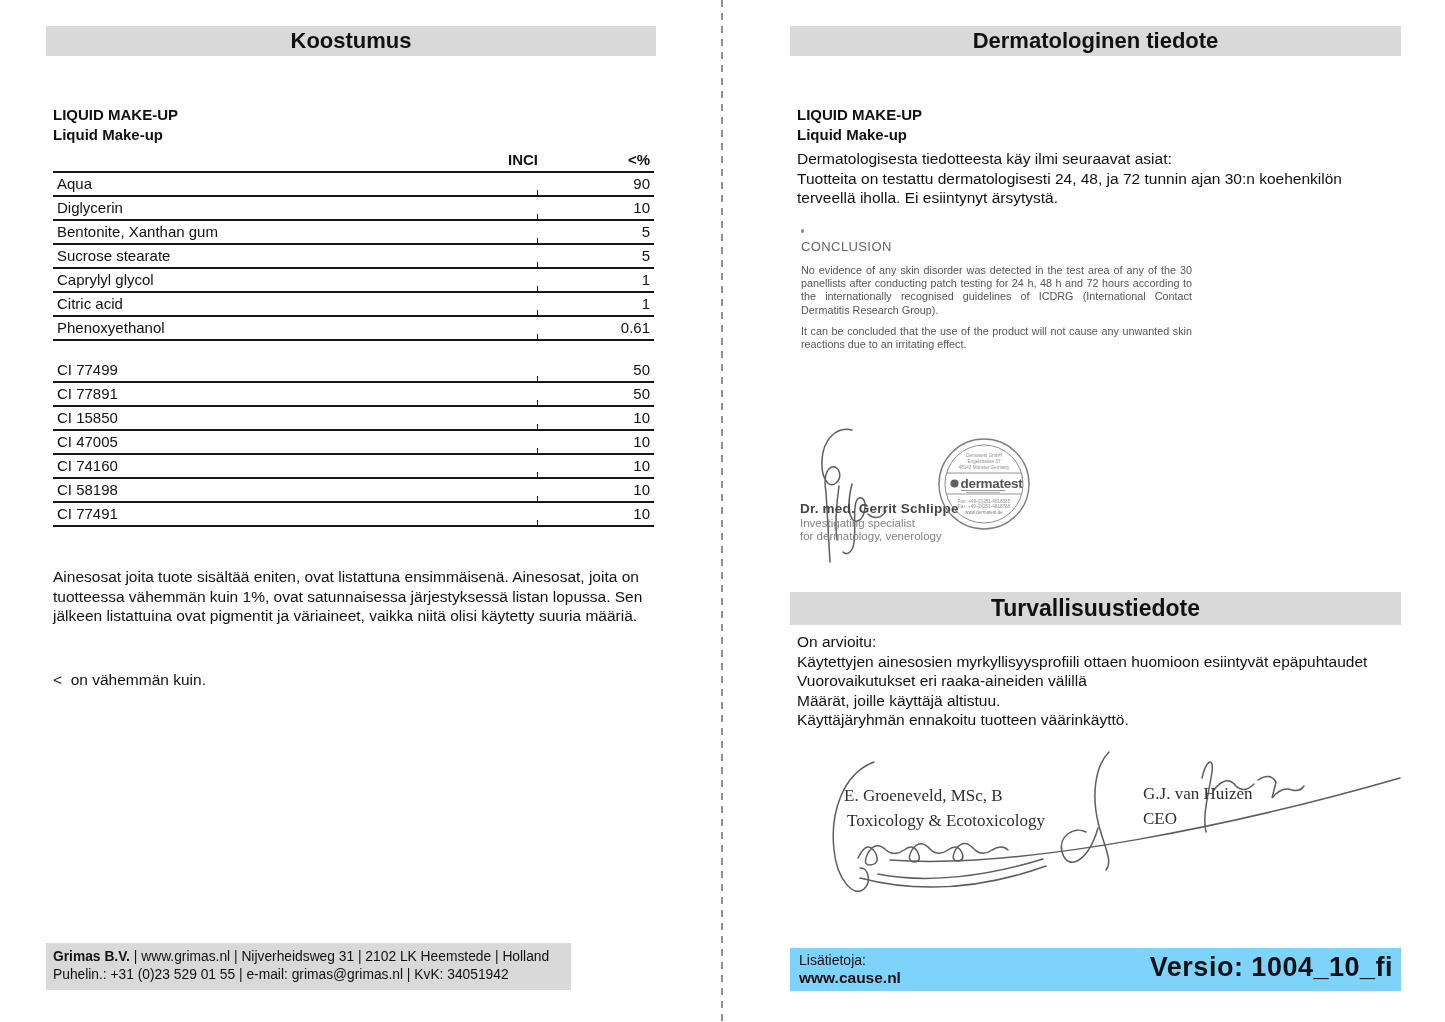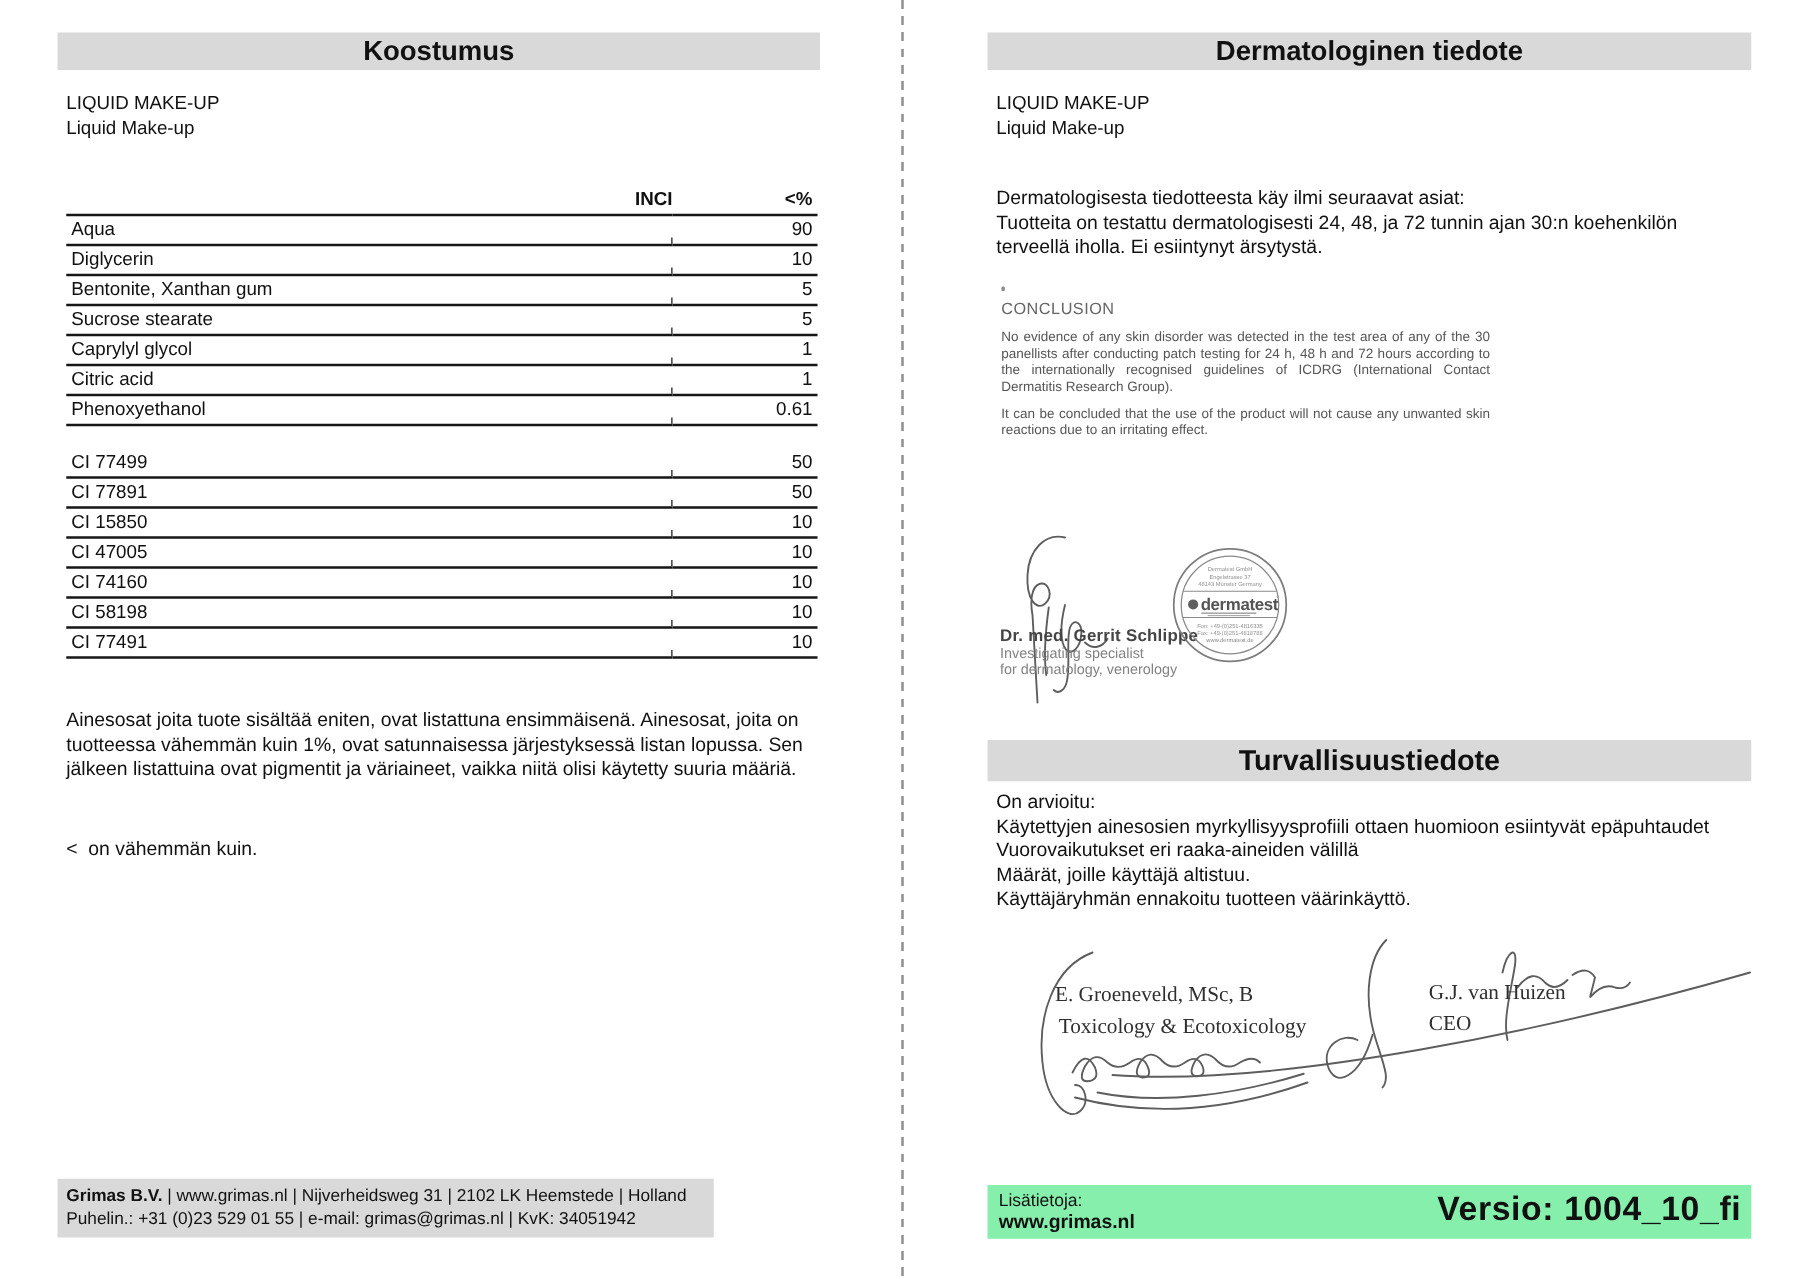--- a/index.html
+++ b/index.html
@@ -14,21 +14,21 @@
   }
   
   .bar {
     position:absolute; background:#d9d9d9; display:flex; align-items:center; justify-content:center;
     font-weight:bold; box-sizing:border-box;
   }
   .bar.h-left  { left:46px;  top:26px;  width:610px; height:30px; font-size:22px; }
   .bar.h-right { left:790px; top:26px;  width:611px; height:30px; font-size:22px; }
   .bar.h-safety{ left:790px; top:592px; width:611px; height:33px; font-size:23px; }
 
-  .product { position:absolute; font-size:15px; font-weight:normal; line-height:19.5px; white-space:pre-line; }
+  .product { position:absolute; font-size:15px; font-weight:bold; line-height:19.5px; white-space:pre-line;margin-top:32px; }
   .product.pl { left:53px; top:73px; }
   .product.pr { left:797px; top:73px; }
 
   
   table.inci { position:absolute; left:53px; top:149px; width:601px; border-collapse:collapse; }
   table.inci th, table.inci td { font-size:15px; padding:2px 0 3px 0; }
   table.inci th { border-bottom:2px solid #161616; font-weight:bold; }
   table.inci th.c-name { text-align:right; padding-left:4px; }
   table.inci th.c-val  { text-align:right; width:112px; padding-right:4px; }
   tbody.rows td { border-bottom:2px solid #161616; }
@@ -67,21 +67,21 @@
   svg.stamp { position:absolute; left:937px; top:437px; width:94px; height:94px; }
 
   .safety-body { position:absolute; left:797px; top:632px; width:602px; font-size:15.5px; line-height:19.6px; white-space:pre-line; }
 
   .serif { font-family:"Liberation Serif", serif; color:#2f2f2f; }
   .sg-left-name  { position:absolute; left:844px;  top:786px; font-size:17px; }
   .sg-left-role  { position:absolute; left:847px;  top:811px; font-size:17px; }
   .sg-right-name { position:absolute; left:1143px; top:784px; font-size:17px; }
   .sg-right-role { position:absolute; left:1143px; top:809px; font-size:17px; }
 
-  .footer-right { position:absolute; left:790px; top:948px; width:611px; height:43px; background:#86efac; }
+  .footer-right { position:absolute; left:790px; top:948px; width:611px; height:43px; background:#7dd3fc; }
   .fr-label   { position:absolute; left:9px;  top:4px;  font-size:14px; }
   .fr-website { position:absolute; left:9px;  top:21px; font-size:15.5px; font-weight:bold; }
   .fr-version { position:absolute; right:8px; top:4px;  font-size:27px; font-weight:bold; letter-spacing:0.5px; }
 </style>
 </head>
 <body>
 
 <div class="sheet">
 
   <div class="divider"></div>
@@ -244,17 +244,17 @@
     <path d="M214,80 C204,114 184,124 178,104 C174,88 190,78 202,84"></path>
     <path d="M318,30 C322,12 330,8 328,24 C325,44 318,68 322,84"></path>
     <path d="M330,42 Q342,26 352,38 Q360,46 370,36"></path>
     <path d="M374,32 Q386,24 392,34 L388,50 Q398,38 408,42 Q416,44 420,38"></path>
   </svg>
   <div class="serif sg-right-name">G.J. van Huizen</div>
   <div class="serif sg-right-role">CEO</div>
 
   <div class="footer-right">
     <span class="fr-label">Lisätietoja:</span>
-    <span class="fr-website">www.grimas.nl</span>
+    <span class="fr-website">www.cause.nl</span>
     <span class="fr-version">Versio: 1004_10_fi</span>
   </div>
 
 </div>
 
 </body></html>

